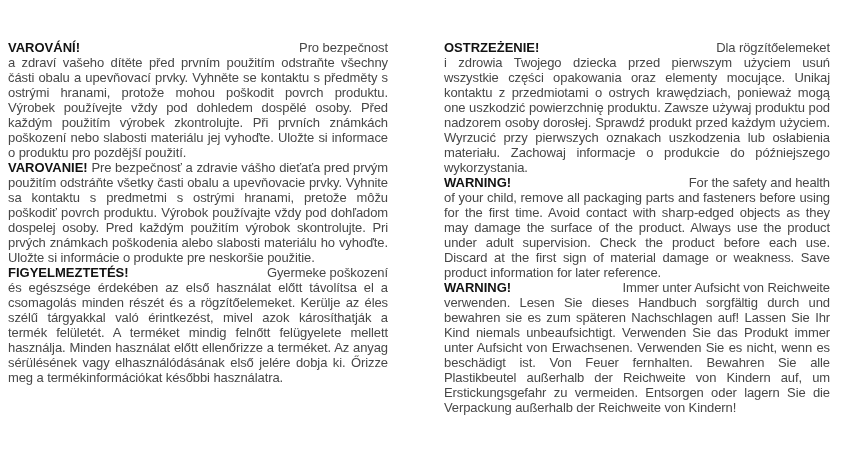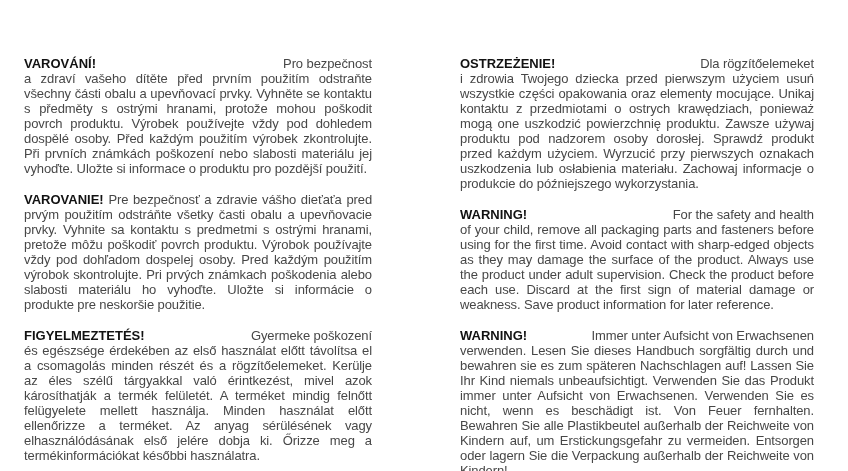--- a/index.html
+++ b/index.html
@@ -22,21 +22,21 @@
     box-sizing: border-box;
   }
   .col-left {
     width: 380px;
     margin-right: 56px;
   }
   .col-right {
     width: 386px;
   }
   p.para {
-    margin: 16px;
+    margin: 0;
     font-size: 13px;
     line-height: 15px;
     letter-spacing: -0.1px;
     color: #474747;
     text-align: justify;
   }
   .mb22 { margin-bottom: 22px; }
   .mb12 { margin-bottom: 12px; }
   .mb20 { margin-bottom: 20px; }
   .hd {
@@ -99,20 +99,20 @@
       <span class="lead-line">
           <strong class="hd">WARNING!</strong>
           <span class="lead">For the safety and health</span>
         </span>
       <span class="bd">of your child, remove all packaging parts and fasteners before using for the first time. Avoid contact with sharp-edged objects as they may damage the surface of the product. Always use the product under adult supervision. Check the product before each use. Discard at the first sign of material damage or weakness. Save product information for later reference.</span>
     </p>
 
     <p class="para">
       <span class="lead-line">
           <strong class="hd">WARNING!</strong>
-          <span class="lead">Immer unter Aufsicht von Erwachsenen</span>
+          <span class="lead">Immer unter Aufsicht von Reichweite</span>
         </span>
       <span class="bd">verwenden. Lesen Sie dieses Handbuch sorgfältig durch und bewahren sie es zum späteren Nachschlagen auf! Lassen Sie Ihr Kind niemals unbeaufsichtigt. Verwenden Sie das Produkt immer unter Aufsicht von Erwachsenen. Verwenden Sie es nicht, wenn es beschädigt ist. Von Feuer fernhalten. Bewahren Sie alle Plastikbeutel außerhalb der Reichweite von Kindern auf, um Erstickungsgefahr zu vermeiden. Entsorgen oder lagern Sie die Verpackung außerhalb der Reichweite von Kindern!</span>
     </p>
 
   </div>
 
 </div>
 
 </body></html>

